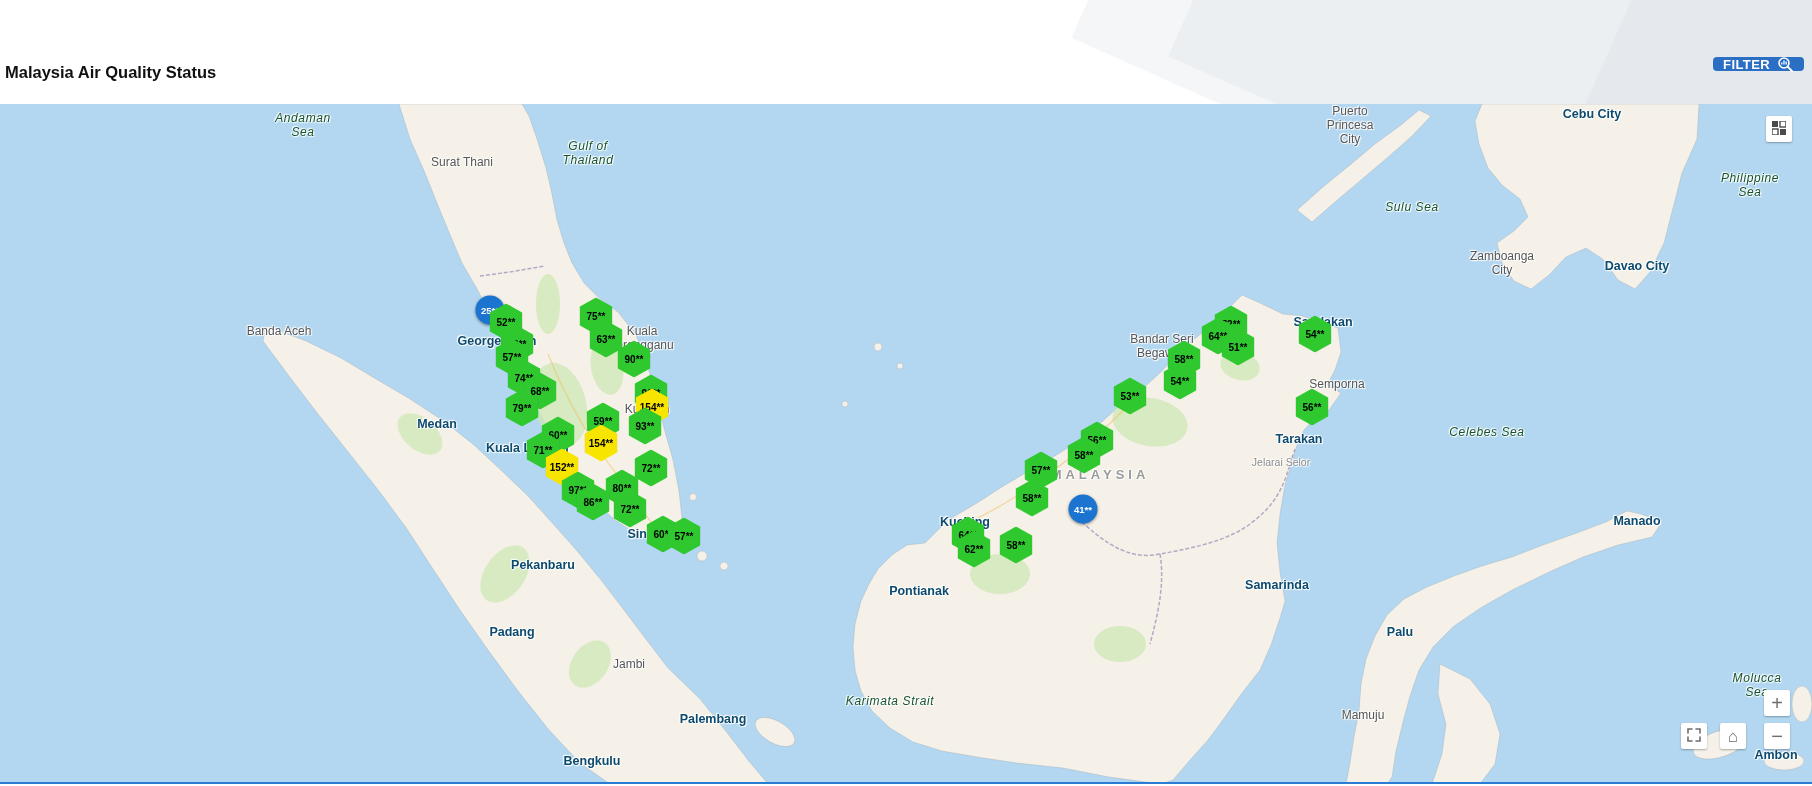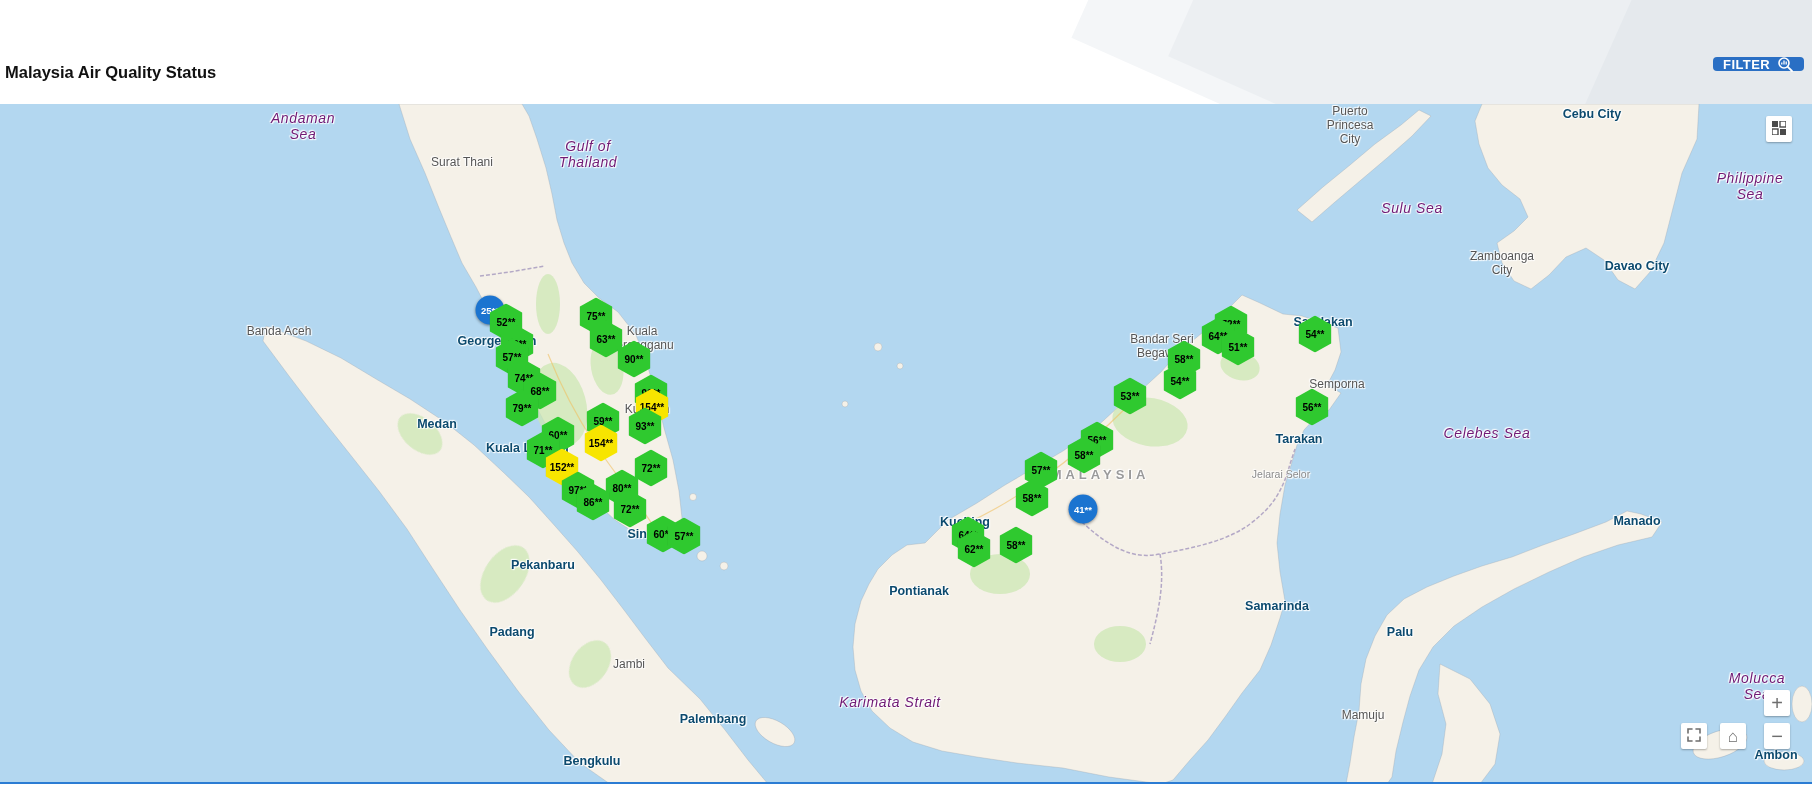--- a/index.html
+++ b/index.html
@@ -26,21 +26,21 @@
 
   .layer { position:absolute; inset:0; }
 
   
   .map-label { position:absolute; transform:translate(-50%,-50%); white-space:pre-line; text-align:center;
     z-index:3; pointer-events:none; line-height:1.15;
     text-shadow:0 0 2px #fff, 0 0 2px #fff, 1px 1px 1px #fff, -1px -1px 1px #fff; }
   .map-label.city { font-size:12px; font-weight:400; color:#555; }
   .map-label.city-bold { font-size:12.5px; font-weight:700; color:#0c4a6e; }
   .map-label.small { font-size:10.5px; font-weight:400; color:#8a8a8a; }
-  .map-label.sea { font-size:14px; font-style:italic; font-weight:400; color:#701a75; letter-spacing:.6px; }
+  .map-label.sea { font-size:12px; font-style:italic; font-weight:400; color:#14532d; letter-spacing:.6px; }
   .map-label.country { font-size:13px; font-weight:600; color:#9a9a9a; letter-spacing:4px; }
 
   
   .marker { position:absolute; transform:translate(-50%,-50%); display:flex; align-items:center; justify-content:center;
     z-index:5; font-weight:700; color:#000; cursor:pointer; filter:drop-shadow(0 1px 1.5px rgba(0,0,0,.45)); }
   .marker.green, .marker.yellow { width:33px; height:37px; font-size:10px;
     clip-path:polygon(50% 0,100% 25%,100% 75%,50% 100%,0 75%,0 25%); }
   .marker.green { background:#2fc92f; }
   .marker.yellow { background:#f7e500; }
   .marker.blue { width:29px; height:29px; border-radius:50%; background:#1b74d0; color:#fff; font-size:9.5px; }
@@ -175,23 +175,23 @@
         <div class="map-label sea" style="left: 1750px; top: 82px;">Philippine
 Sea</div>
         <div class="map-label sea" style="left: 1412px; top: 104px;">Sulu Sea</div>
         <div class="map-label city" style="left: 1502px; top: 160px;">Zamboanga
 City</div>
         <div class="map-label city-bold" style="left: 1637px; top: 162px;">Davao City</div>
         <div class="map-label city-bold" style="left: 1323px; top: 218px;">Sandakan</div>
         <div class="map-label city" style="left: 1337px; top: 281px;">Semporna</div>
         <div class="map-label sea" style="left: 1487px; top: 329px;">Celebes Sea</div>
         <div class="map-label city-bold" style="left: 1299px; top: 335px;">Tarakan</div>
-        <div class="map-label small" style="left: 1281px; top: 370px;">Jelarai Selor</div>
+        <div class="map-label small" style="left: 1281px; top: 358px;">Jelarai Selor</div>
         <div class="map-label city-bold" style="left: 1637px; top: 417px;">Manado</div>
-        <div class="map-label city-bold" style="left: 1277px; top: 502px; text-align: center;">Samarinda</div>
+        <div class="map-label city-bold" style="left: 1277px; top: 481px; text-align: center;">Samarinda</div>
         <div class="map-label city-bold" style="left: 1400px; top: 528px;">Palu</div>
         <div class="map-label city" style="left: 1363px; top: 612px;">Mamuju</div>
         <div class="map-label sea" style="left: 1757px; top: 582px;">Molucca Sea</div>
         <div class="map-label city-bold" style="left: 1776px; top: 651px;">Ambon</div>
       </div>
 
     <div class="layer">
         <div class="marker blue" style="left: 490px; top: 206px;">25**</div>
         <div class="marker green" style="left: 506px; top: 218px;">52**</div>
         <div class="marker green" style="left: 596px; top: 212px;">75**</div>

